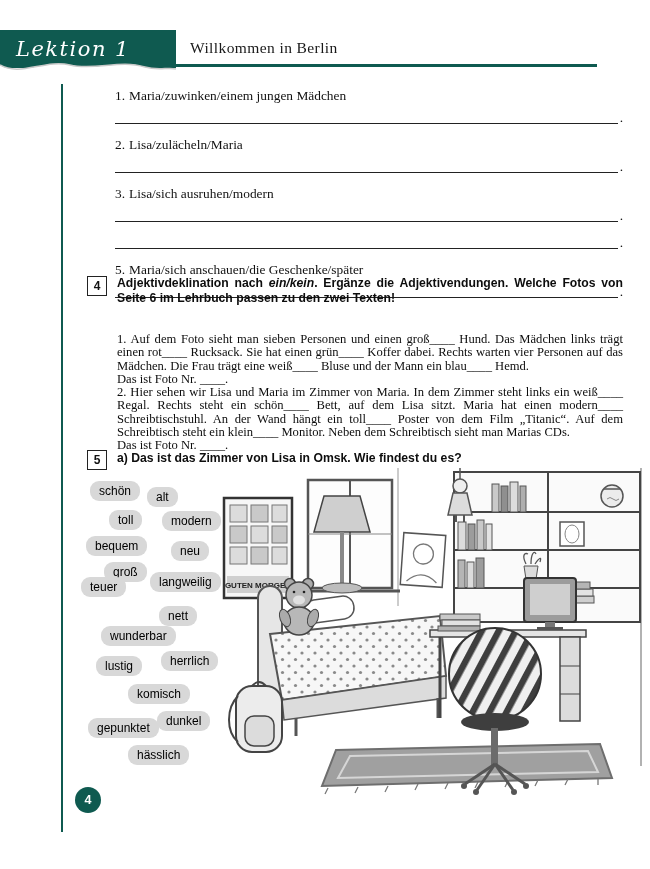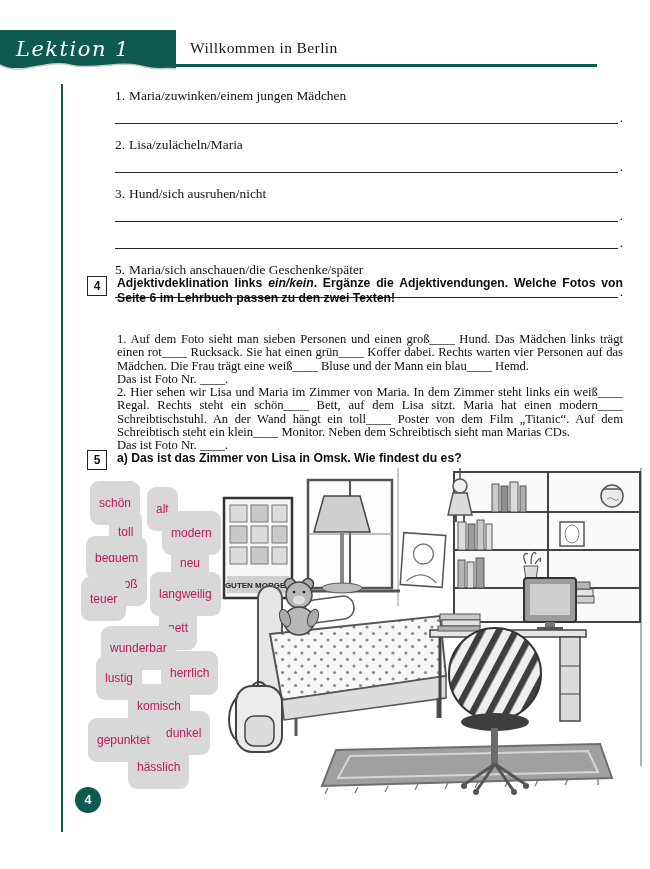--- a/index.html
+++ b/index.html
@@ -30,21 +30,21 @@
   .ex5-badge { left: 87px; top: 450px; }
   .ex-instruction { position: absolute; left: 117px; width: 506px; font-family: "Liberation Sans", sans-serif; font-weight: bold; font-size: 12.2px; line-height: 14.8px; text-align: justify; color: #0d0d0d; }
   .ex4-instruction { top: 276px; }
   .ex5-instruction { top: 451px; text-align: left; }
   .ex-instruction i { font-weight: bold; }
 
   .ex-body { position: absolute; left: 117px; top: 306px; width: 506px; font-size: 12.6px; line-height: 13.3px; text-align: justify; color: #0d0d0d; margin-top: 27px; }
   .ex-body p { margin: 0; }
 
   
-  .tag { position: absolute; display: inline-block; background: #d8d8d8; color: #be185d; font-family: "Liberation Sans", sans-serif; font-size: 12px; line-height: 14px; padding: 15px 9px; border-radius: 9px; white-space: nowrap; }
+  .tag { position: absolute; display: inline-block; background: #d8d8d8; color: #000000; font-family: "Liberation Sans", sans-serif; font-size: 12px; line-height: 14px; padding: 3px 9px; border-radius: 9px; white-space: nowrap; }
 
   
   .room { position: absolute; left: 208px; top: 468px; }
 
   
   .page-num { position: absolute; left: 75px; top: 787px; width: 26px; height: 26px; border-radius: 50%; background: #0f5a50; color: #fff; display: flex; align-items: center; justify-content: center; font-family: "Liberation Sans", sans-serif; font-size: 12.5px; font-weight: bold; }
 </style>
 </head>
 <body>
 
@@ -70,21 +70,21 @@
         </div>
     </div>
     <div class="list-item">
       <div class="li-text"><span class="li-num">2.</span><span>Lisa/zulächeln/Maria</span></div>
       <div class="li-row">
           <div class="blank-line"></div>
           <span class="li-dot">.</span>
         </div>
     </div>
     <div class="list-item">
-      <div class="li-text"><span class="li-num">3.</span><span>Hund/sich ausruhen/nicht</span></div>
+      <div class="li-text"><span class="li-num">3.</span><span>Lisa/sich ausruhen/modern</span></div>
       <div class="li-row">
           <div class="blank-line"></div>
           <span class="li-dot">.</span>
         </div>
     </div>
     <div class="list-item">
       <div class="li-row">
           <div class="blank-line"></div>
           <span class="li-dot">.</span>
         </div>
@@ -94,21 +94,21 @@
       <div class="li-row">
           <div class="blank-line"></div>
           <span class="li-dot">.</span>
         </div>
     </div>
   </section>
 
   <div class="ex-badge ex4-badge">
       <span>4</span>
     </div>
-  <p class="ex-instruction ex4-instruction"><span>Adjektivdeklination links </span><i>ein/kein</i><span>. Ergänze die Adjektivendungen. Welche Fotos von Seite 6 im Lehrbuch passen zu den zwei Texten!</span></p>
+  <p class="ex-instruction ex4-instruction"><span>Adjektivdeklination nach </span><i>ein/kein</i><span>. Ergänze die Adjektivendungen. Welche Fotos von Seite 6 im Lehrbuch passen zu den zwei Texten!</span></p>
   <div class="ex-body">
     <p>1. Auf dem Foto sieht man sieben Personen und einen groß____ Hund. Das Mädchen links trägt einen rot____ Rucksack. Sie hat einen grün____ Koffer dabei. Rechts warten vier Personen auf das Mädchen. Die Frau trägt eine weiß____ Bluse und der Mann ein blau____ Hemd.</p>
     <p>Das ist Foto Nr. ____.</p>
     <p>2. Hier sehen wir Lisa und Maria im Zimmer von Maria. In dem Zimmer steht links ein weiß____ Regal. Rechts steht ein schön____ Bett, auf dem Lisa sitzt. Maria hat einen modern____ Schreibtischstuhl. An der Wand hängt ein toll____ Poster von dem Film „Titanic“. Auf dem Schreibtisch steht ein klein____ Monitor. Neben dem Schreibtisch sieht man Marias CDs.</p>
     <p>Das ist Foto Nr. ____.</p>
   </div>
 
   <div class="ex-badge ex5-badge">
       <span>5</span>
     </div>

